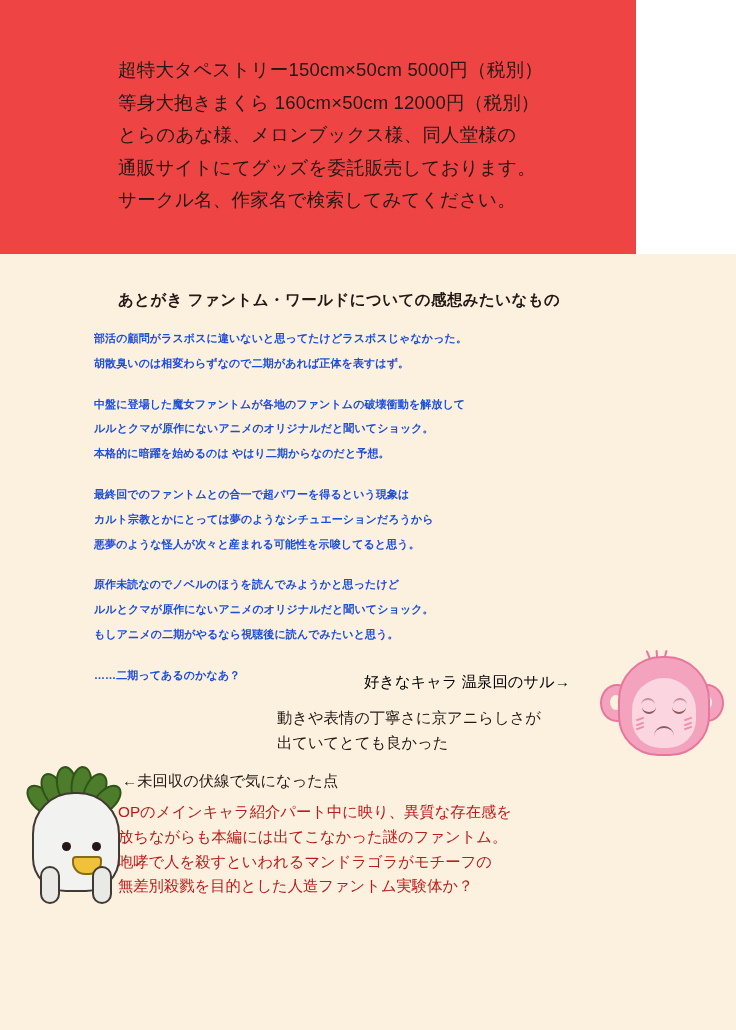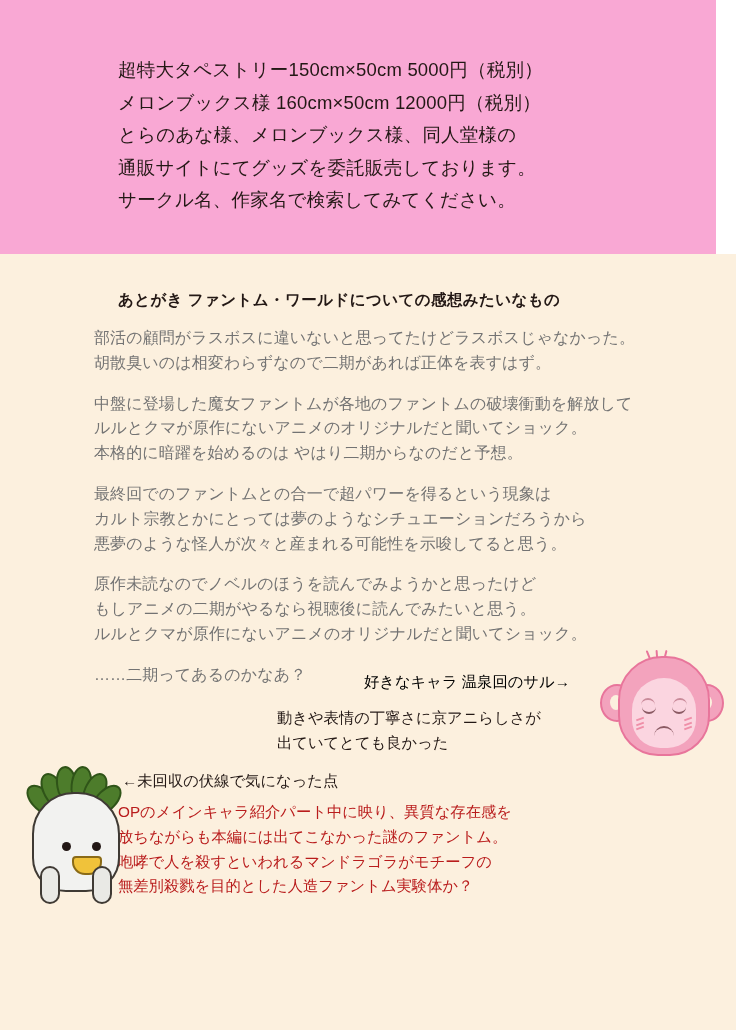--- a/index.html
+++ b/index.html
@@ -19,23 +19,23 @@
     position: relative;
     width: 736px;
     height: 1030px;
   }
 
   
   .top-section {
     position: absolute;
     left: 0;
     top: 0;
-    width: 716px;
+    width: 636px;
     height: 254px;
-    background: #f9a8d4;
+    background: #ef4444;
   }
   .top-lines {
     position: absolute;
     left: 118px;
     top: 54px;
     width: 600px;
   }
   .top-lines .line {
     font-size: 18.5px;
     line-height: 32.5px;
@@ -68,25 +68,26 @@
   .paragraphs {
     position: absolute;
     left: 94px;
     top: 72px;
     width: 600px;
   }
   .para {
     margin-bottom: 16px;
   }
   .para .line {
-    font-size: 16px;
+    font-size: 11px;
     line-height: 24.8px;
     letter-spacing: 0.1px;
-    color: #737373;
+    color: #1d4ed8;
     white-space: nowrap;
+    font-weight: bold;
   }
   .para.tail {
   }
 
   
   .monkey-caption {
     position: absolute;
     left: 364px;
     top: 416px;
     font-size: 15.3px;
@@ -305,21 +306,21 @@
   .bird .leaves i:nth-child(6){ left: 69px; top: 16px; transform: rotate(44deg); }
 </style>
 </head>
 <body>
 
 <div class="page">
 
   <div class="top-section">
     <div class="top-lines">
       <div class="line">超特大タペストリー150cm×50cm 5000円（税別）</div>
-      <div class="line">メロンブックス様 160cm×50cm 12000円（税別）</div>
+      <div class="line">等身大抱きまくら 160cm×50cm 12000円（税別）</div>
       <div class="line">とらのあな様、メロンブックス様、同人堂様の</div>
       <div class="line">通販サイトにてグッズを委託販売しております。</div>
       <div class="line">サークル名、作家名で検索してみてください。</div>
     </div>
   </div>
 
   <div class="body-section">
 
     <div class="afterword-title">あとがき ファントム・ワールドについての感想みたいなもの</div>
 
@@ -337,22 +338,22 @@
       </div>
 
       <div class="para">
         <div class="line">最終回でのファントムとの合一で超パワーを得るという現象は</div>
         <div class="line">カルト宗教とかにとっては夢のようなシチュエーションだろうから</div>
         <div class="line">悪夢のような怪人が次々と産まれる可能性を示唆してると思う。</div>
       </div>
 
       <div class="para">
         <div class="line">原作未読なのでノベルのほうを読んでみようかと思ったけど</div>
+        <div class="line">ルルとクマが原作にないアニメのオリジナルだと聞いてショック。</div>
         <div class="line">もしアニメの二期がやるなら視聴後に読んでみたいと思う。</div>
-        <div class="line">ルルとクマが原作にないアニメのオリジナルだと聞いてショック。</div>
       </div>
 
       <div class="para tail">
         <div class="line">……二期ってあるのかなあ？</div>
       </div>
 
     </div>
 
     <div class="monkey-caption">好きなキャラ 温泉回のサル→</div>
     <div class="monkey-note">

